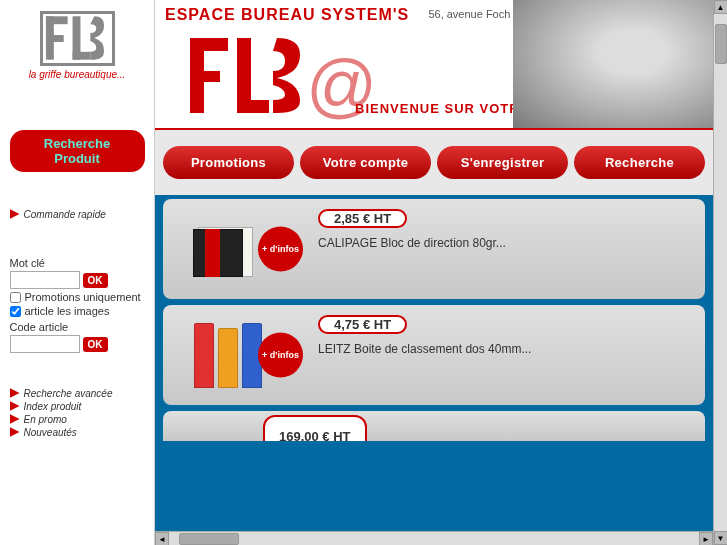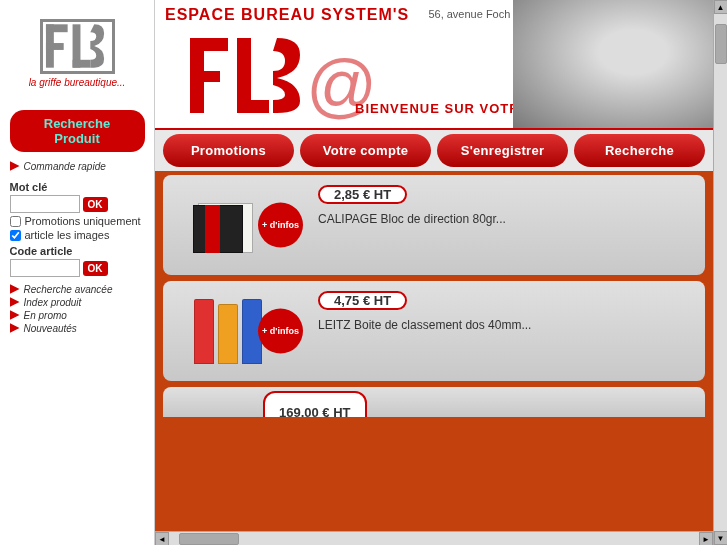--- a/index.html
+++ b/index.html
@@ -15,22 +15,22 @@
     }
 
     
     .sidebar {
       width: 155px;
       min-width: 155px;
       background: #ffffff;
       display: flex;
       flex-direction: column;
       align-items: center;
-      padding-top: 8px;
       border-right: 1px solid #ccc;
+      gap: 28px;
     }
 
     .sidebar-logo {
       width: 120px;
       height: 90px;
       display: flex;
       flex-direction: column;
       align-items: center;
       justify-content: center;
       margin-bottom: 4px;
@@ -93,21 +93,20 @@
       background: #cc0000;
       clip-path: polygon(0% 0%, 100% 50%, 0% 100%);
       display: inline-block;
       flex-shrink: 0;
     }
 
     .sidebar-label {
       font-size: 11px;
       color: #333;
       margin: 4px 0 1px 0;
-      font-weight: bold;
     }
 
     .sidebar-input-row {
       display: flex;
       align-items: center;
       gap: 3px;
       margin: 2px 0;
     }
 
     .sidebar-input {
@@ -141,21 +140,21 @@
     .checkbox-row input[type=checkbox] {
       width: 11px;
       height: 11px;
     }
 
     
     .main {
       flex: 1;
       display: flex;
       flex-direction: column;
-      background: #c2410c;
+      background: #0369a1;
       overflow: hidden;
     }
 
     
     .header {
       background: white;
       height: 130px;
       position: relative;
       overflow: hidden;
       border-bottom: 2px solid #cc0000;
@@ -229,21 +228,21 @@
       height: 100%;
       background:
         radial-gradient(ellipse at 60% 40%, #ddd 20%, #aaa 60%, #777 100%);
     }
 
     
     .nav-bar {
       display: flex;
       flex-direction: row;
       gap: 6px;
-      padding: 4px 8px;
+      padding: 16px 8px;
       background: #e8e8e8;
     }
 
     .nav-btn {
       flex: 1;
       background: linear-gradient(to bottom, #e03030, #aa0000);
       color: white;
       border: none;
       border-radius: 20px;
       padding: 9px 4px;

